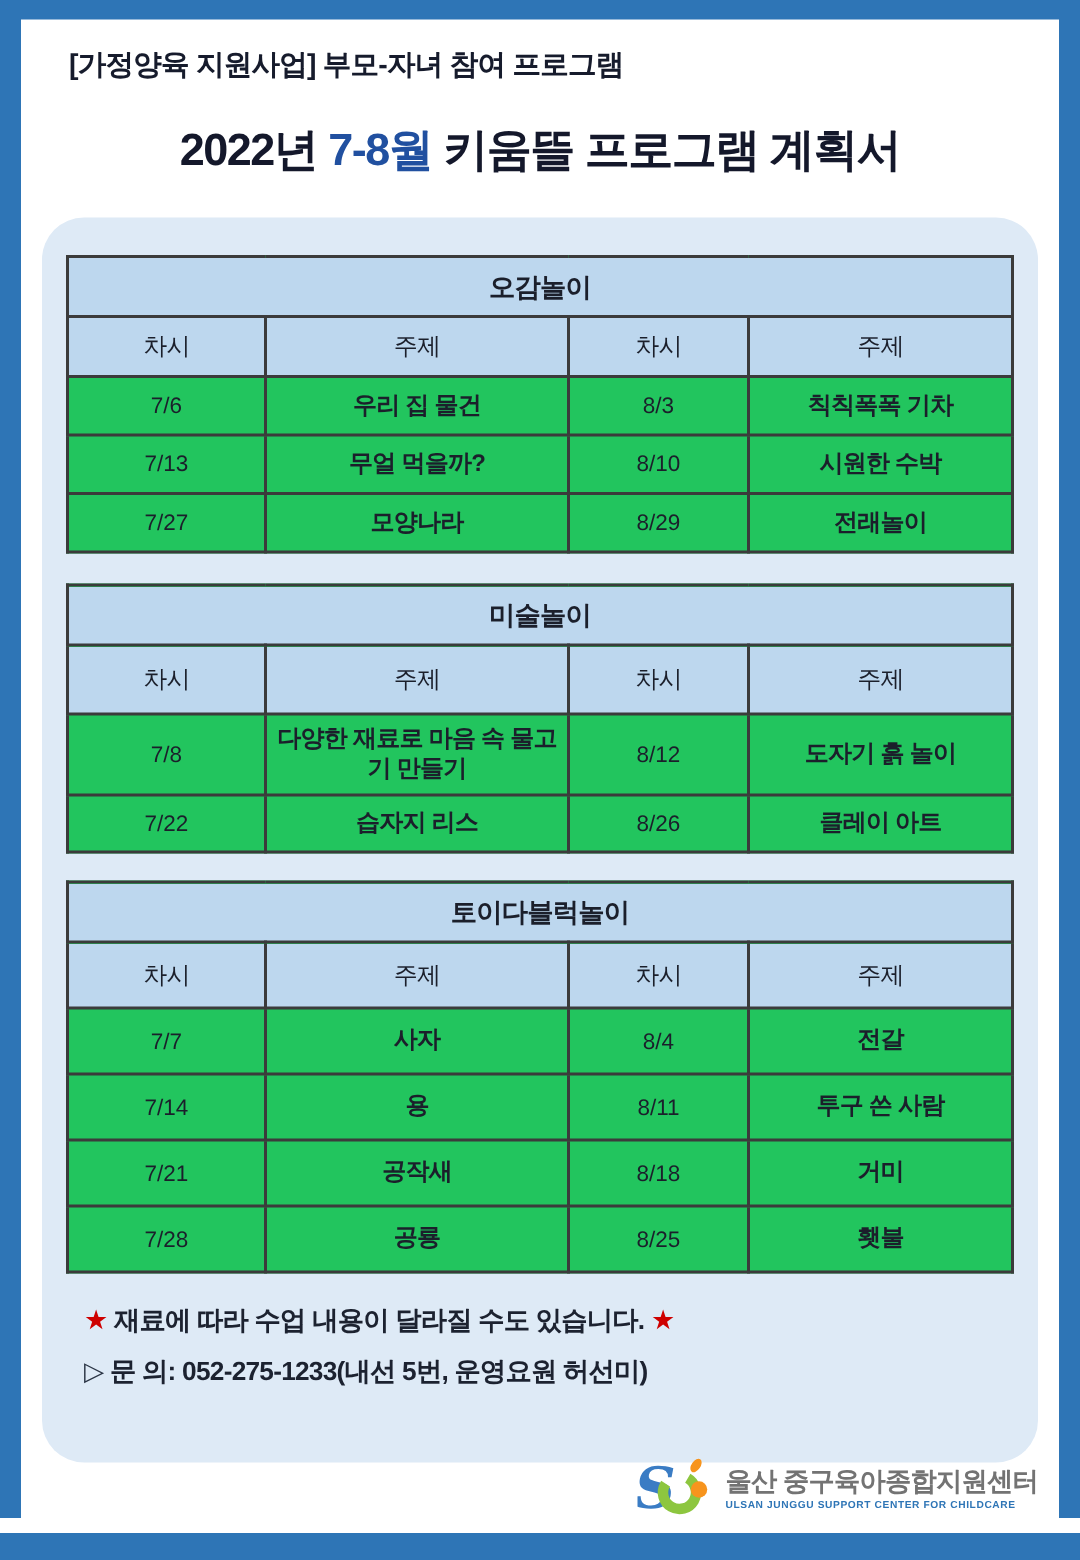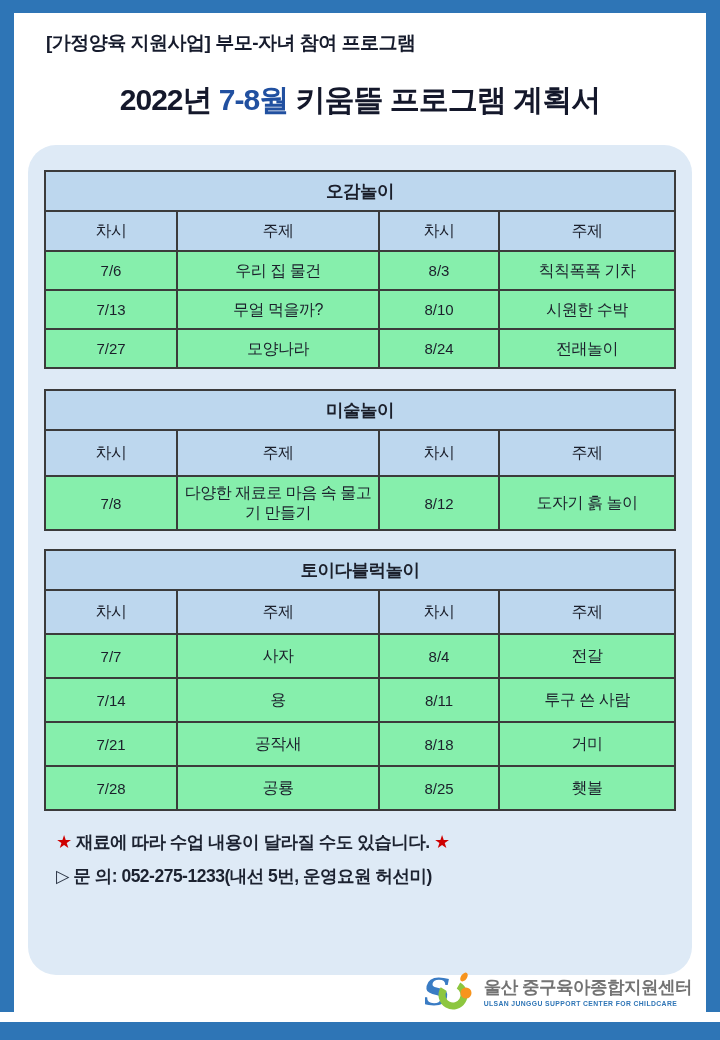--- a/index.html
+++ b/index.html
@@ -16,27 +16,27 @@
   .program-label{position:absolute;left:46px;top:30px;font-size:19px;font-weight:bold;
                  color:#161b2c;letter-spacing:-0.5px;}
   .main-title{position:absolute;left:0;right:0;top:80px;text-align:center;
               font-size:30px;font-weight:bold;color:#14182b;letter-spacing:-1px;}
   .main-title .hl{color:#2150A0;}
 
   .panel{position:absolute;left:28px;top:145px;width:664px;height:830px;
          background:#DEEAF6;border-radius:28px;box-sizing:border-box;padding-top:25px;}
 
   table.sched{width:630px;margin:0 auto;border-collapse:collapse;table-layout:fixed;
-              background:#86efac;}
+              background:#22c55e;}
   table.sched td{border:2px solid #3b3b3b;text-align:center;vertical-align:middle;
                  padding:0 4px;color:#1b1f2b;overflow:hidden;}
   td.t-title{background:#BDD7EE;font-weight:bold;font-size:17.5px;height:38px;letter-spacing:-0.5px;}
   tr.head td{background:#BDD7EE;font-size:16px;letter-spacing:-0.5px;}
   td.date{font-size:15px;}
-  td.topic{font-size:16px;letter-spacing:-0.5px;line-height:1.25;}
+  td.topic{font-size:16px;letter-spacing:-0.5px;line-height:1.25;font-weight:bold;}
   .t1 tr.head td{height:38px;} .t1 td.body{height:37px;}
   .t2 tr.head td{height:44px;} .t2 tr.r0 td{height:52px;} .t2 tr.r1 td{height:36px;}
   .t3 tr.head td{height:42px;} .t3 td.body{height:42px;}
   .gap20{height:20px;} .gap18{height:18px;}
 
   .notes{margin:14px 0 0 28px;font-size:17.5px;font-weight:bold;color:#1c2230;
          letter-spacing:-0.5px;line-height:34px;}
   .star{color:#CE0000;font-size:18px;}
   .arrow{color:#2b3545;font-weight:normal;}
 
@@ -86,21 +86,21 @@
       </tr>
       <tr>
         <td class="date body">7/13</td>
         <td class="topic body">무얼 먹을까?</td>
         <td class="date body">8/10</td>
         <td class="topic body">시원한 수박</td>
       </tr>
       <tr>
         <td class="date body">7/27</td>
         <td class="topic body">모양나라</td>
-        <td class="date body">8/24</td>
+        <td class="date body">8/29</td>
         <td class="topic body">전래놀이</td>
       </tr>
     </tbody>
       </table>
 
     <div class="gap20"></div>
 
     <table class="sched t2">
       <colgroup>
           <col style="width:132px">
@@ -117,20 +117,26 @@
         <td>주제</td>
         <td>차시</td>
         <td>주제</td>
       </tr>
       <tr class="r0">
         <td class="date">7/8</td>
         <td class="topic">다양한 재료로 마음 속 물고기 만들기</td>
         <td class="date">8/12</td>
         <td class="topic">도자기 흙 놀이</td>
       </tr>
+      <tr class="r1">
+        <td class="date">7/22</td>
+        <td class="topic">습자지 리스</td>
+        <td class="date">8/26</td>
+        <td class="topic">클레이 아트</td>
+      </tr>
     </tbody>
       </table>
 
     <div class="gap18"></div>
 
     <table class="sched t3">
       <colgroup>
           <col style="width:132px">
           <col style="width:202px">
           <col style="width:120px">

